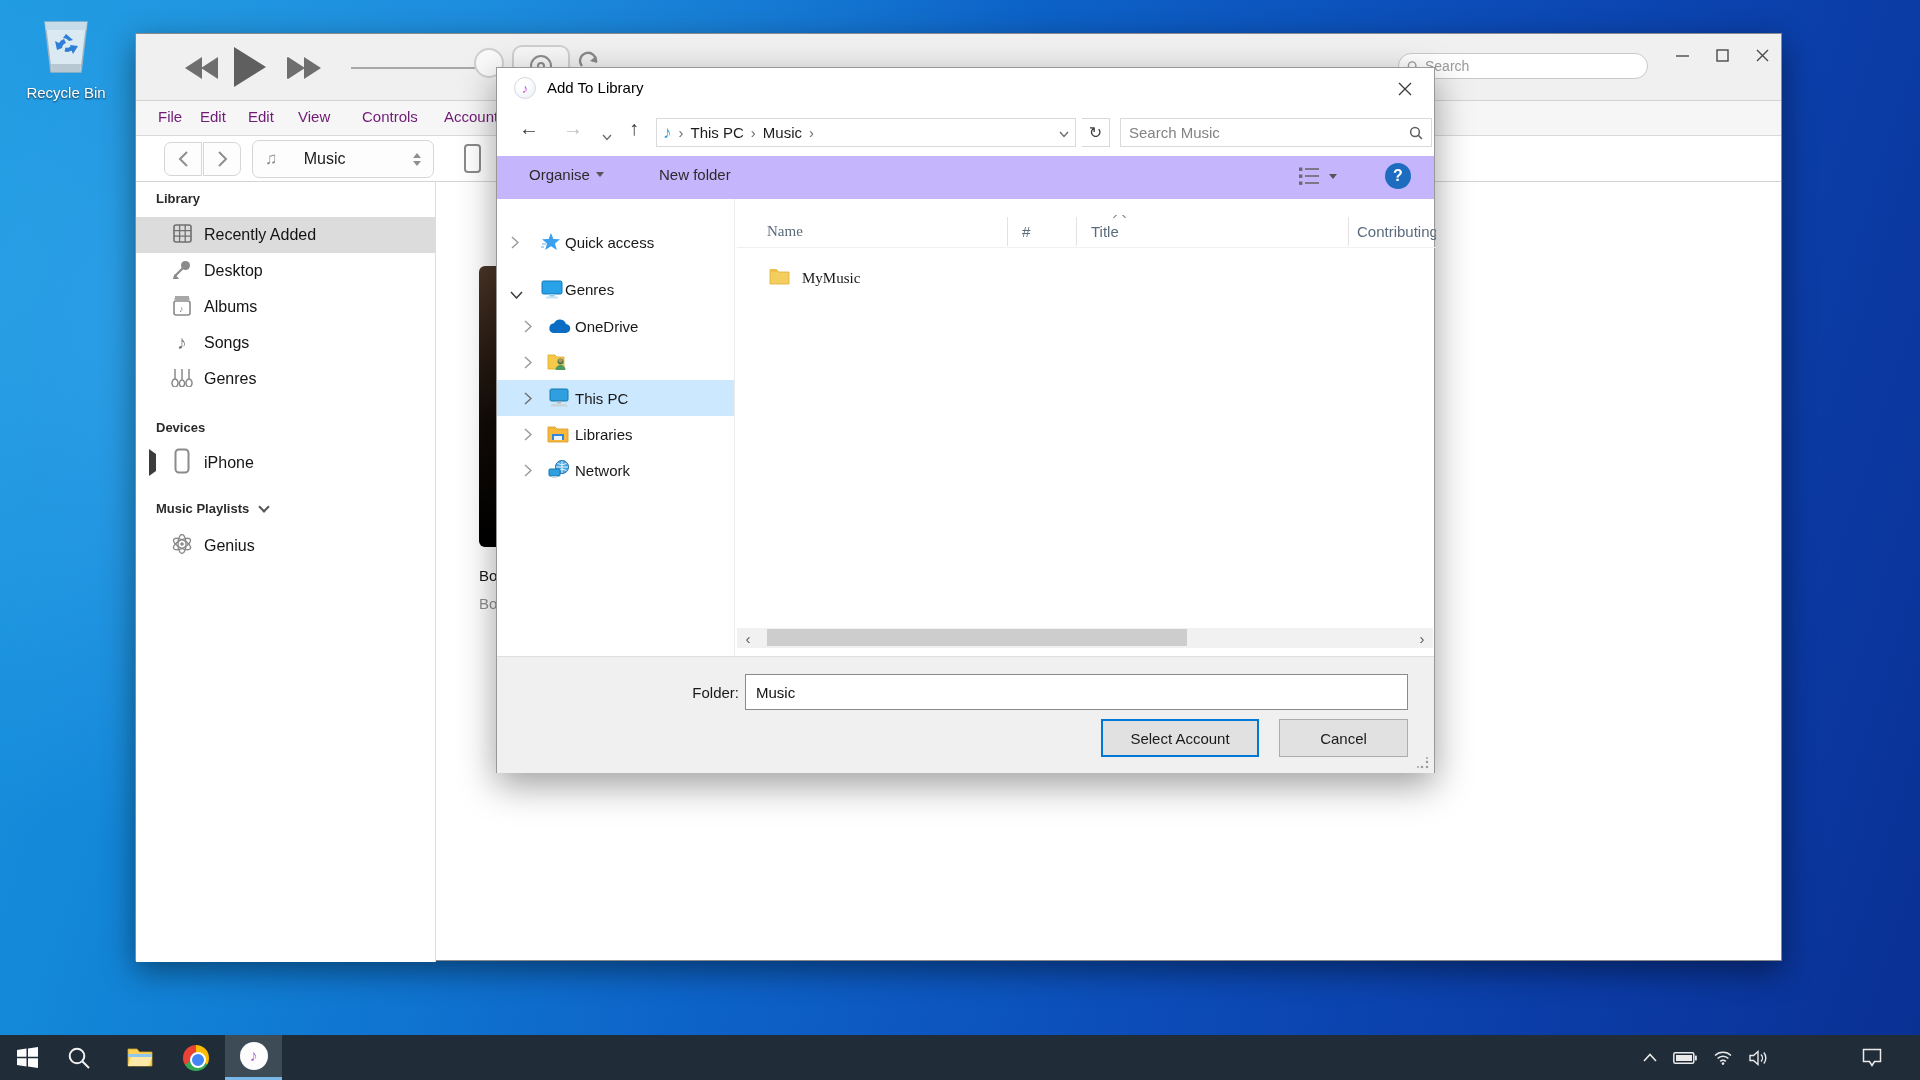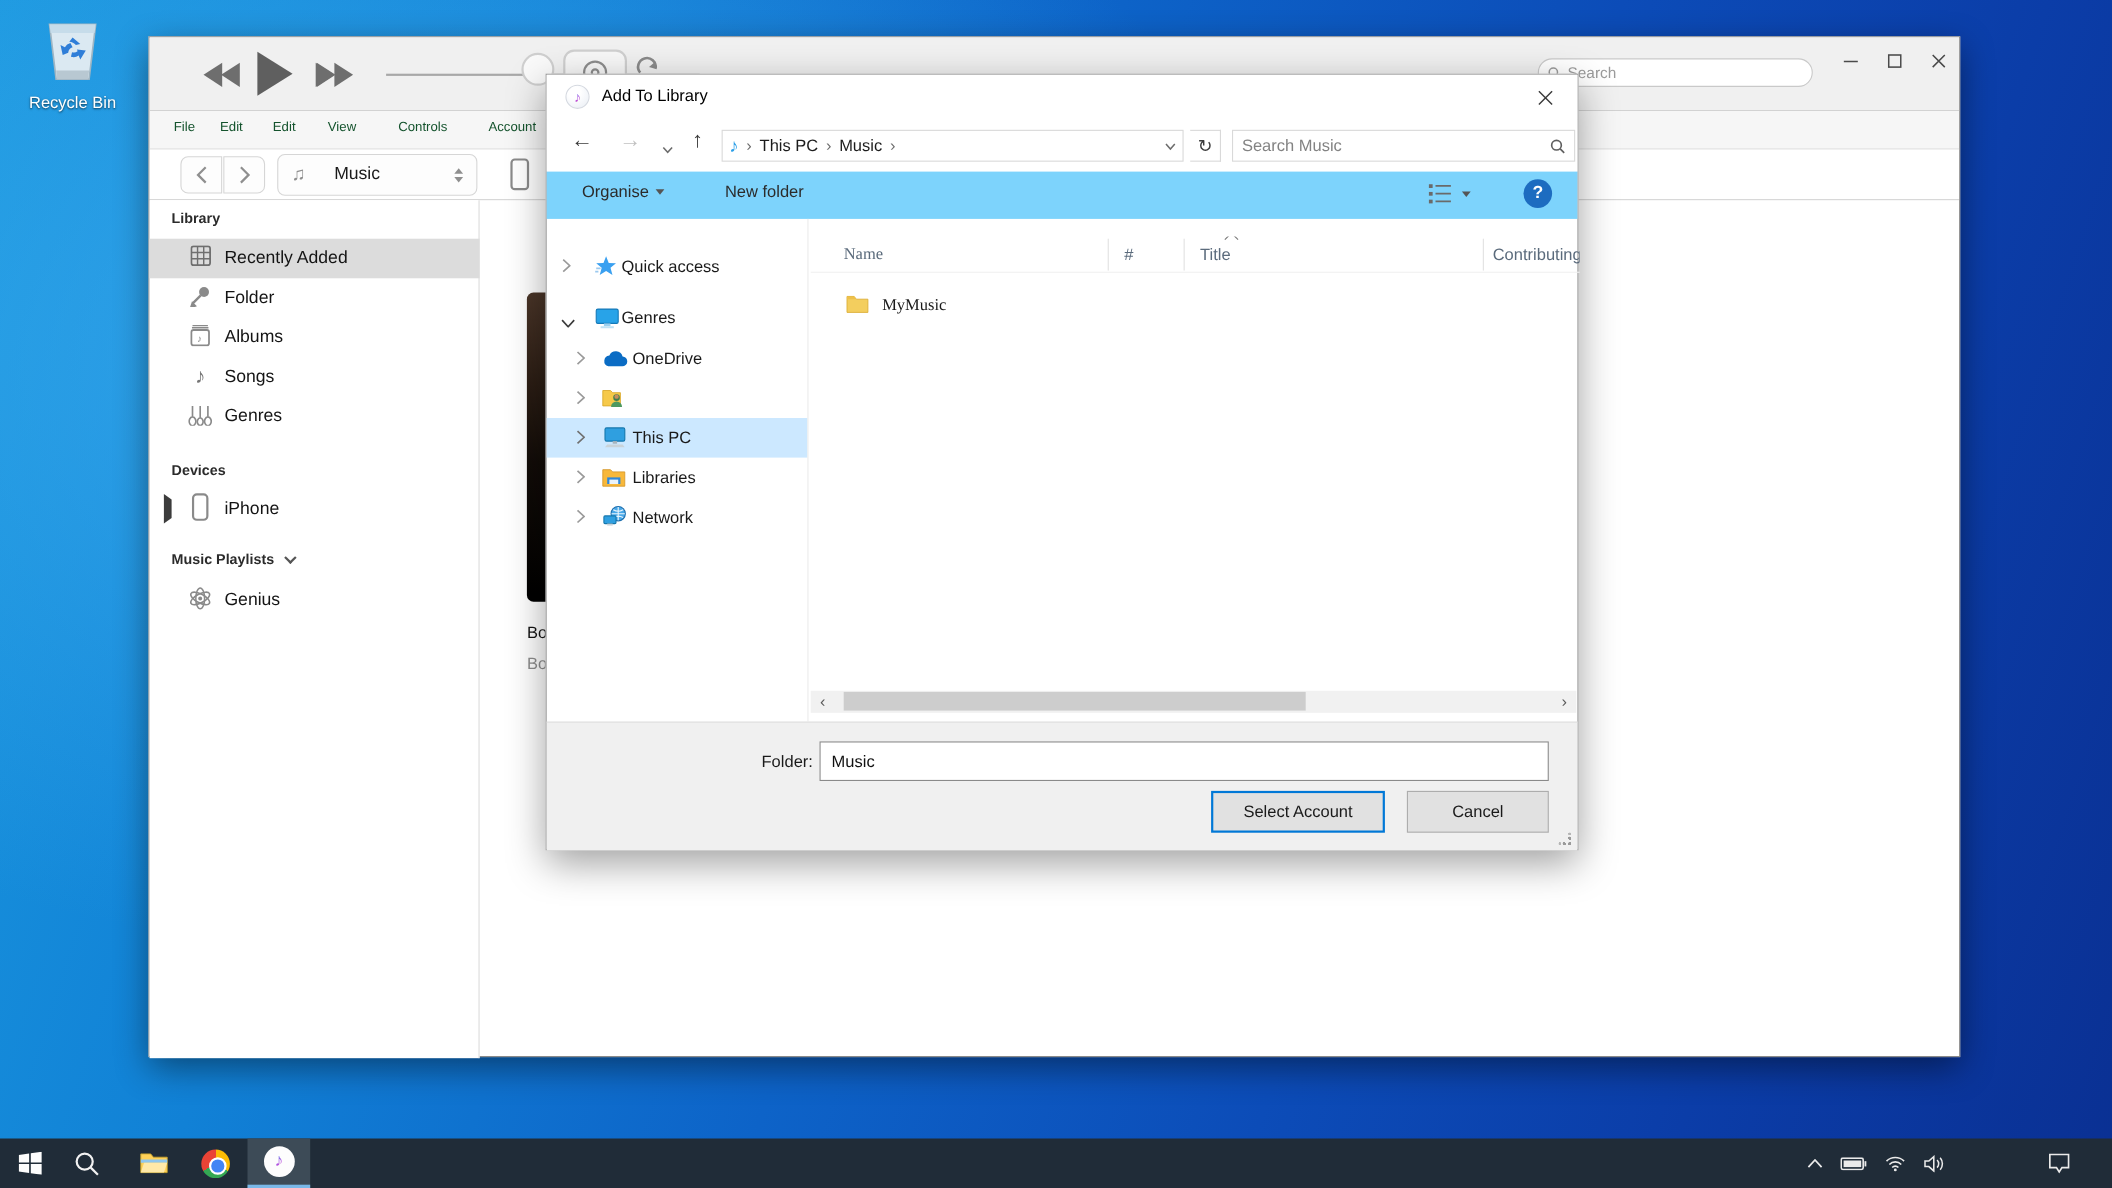--- a/index.html
+++ b/index.html
@@ -26,21 +26,21 @@
   #vol-knob { left:338px; top:14px; width:30px; height:30px; border-radius:50%; border:2px solid #cfcfcf; background:#fafafa; }
   #lp-btn { left:376px; top:11px; width:58px; height:44px; border:2px solid #cfcfcf; border-radius:10px; background:#f7f7f7; }
   #lp-btn .disc { margin:8px auto; width:22px; height:22px; border-radius:50%; border:2px solid #8d8d8d; }
   #lp-btn .disc i { display:block; margin:5px auto; width:8px; height:8px; border-radius:50%; border:2px solid #8d8d8d; }
   #itunes-search { left:1262px; top:19px; width:250px; height:26px; border:1px solid #c9c9c9; border-radius:13px;
     background:#fff; display:flex; align-items:center; padding:0 8px; gap:6px; }
   #itunes-search input { border:0; outline:0; width:100%; font-size:14px; color:#444; background:transparent; }
   #itunes-search input::placeholder { color:#9b9b9b; }
   .win-ctrl { top:8px; width:28px; height:26px; display:flex; align-items:center; justify-content:center; color:#4a4a4a; }
   #menu-bar { left:0; top:67px; width:100%; height:35px; background:#f6f6f6; border-bottom:1px solid #d9d9d9; }
-  .menu-item { position:absolute; top:7px; font-size:12px; color:#14532d; }
+  .menu-item { position:absolute; top:7px; font-size:15px; color:#701a75; }
   #nav-toolbar { left:0; top:102px; width:100%; height:45px; background:#fff; }
   .nav-btn { position:absolute; top:6px; width:38px; height:34px; border:1px solid #d6d6d6; background:#fdfdfd;
     border-radius:7px; display:flex; align-items:center; justify-content:center; color:#8a8a8a; }
   #music-select { position:absolute; left:116px; top:4px; width:182px; height:38px; border:1px solid #d6d6d6;
     border-radius:7px; background:#fdfdfd; display:flex; align-items:center; padding:0 12px; }
   #music-select .note { color:#8f8f8f; font-size:17px; }
   #music-select .lbl { font-size:16px; color:#1a1a1a; margin-left:26px; flex:1; }
   .updown { display:flex; flex-direction:column; gap:3px; align-items:center; }
   .updown b { width:0; height:0; border-left:4px solid transparent; border-right:4px solid transparent; }
   .updown b.up { border-bottom:5px solid #8f8f8f; }
@@ -82,21 +82,21 @@
     display:flex; align-items:center; padding:0 6px; gap:7px; font-size:15px; color:#1c1c1c; }
   .crumb-sep { color:#6d6d6d; font-size:15px; }
   #crumb-caret { margin-left:auto; }
   #refresh-btn { position:absolute; left:585px; top:9px; width:28px; height:29px; border:1px solid #d9d9d9; border-left:0;
     display:flex; align-items:center; justify-content:center; color:#3d3d3d; font-size:16px; background:#fff; }
   #dlg-search { position:absolute; left:623px; top:9px; width:312px; height:29px; border:1px solid #d9d9d9; background:#fff;
     display:flex; align-items:center; padding:0 8px; }
   #dlg-search input { border:0; outline:0; flex:1; font-size:15px; color:#444; }
   #dlg-search input::placeholder { color:#838383; }
 
-  #dlg-toolbar { left:0; top:88px; width:100%; height:43px; background:#7dd3fc; }
+  #dlg-toolbar { left:0; top:88px; width:100%; height:43px; background:#c4b5fd; }
   .tool-item { position:absolute; top:10px; font-size:15px; color:#2b2b2b; display:flex; align-items:center; gap:6px; }
   .caret-dn { width:0; height:0; border-left:4px solid transparent; border-right:4px solid transparent; border-top:5px solid #555; }
   #view-btn { position:absolute; left:800px; top:9px; display:flex; align-items:center; gap:8px; }
   #help-btn { position:absolute; left:888px; top:7px; width:26px; height:26px; border-radius:50%; background:#1d6cc0;
     color:#fff; font-weight:bold; font-size:16px; display:flex; align-items:center; justify-content:center; }
 
   
   .tree-row { position:absolute; left:0; width:237px; height:36px; display:flex; align-items:center; font-size:15px; color:#191919; }
   .tree-row.selected { background:#cce8ff; }
   .tree-chev { position:absolute; width:16px; height:16px; }
@@ -275,21 +275,21 @@
         </span>
         <span class="txt">Recently Added</span>
       </div>
       <div class="side-row" style="top:71px;">
         <span class="ic">
           <svg width="20" height="20" viewBox="0 0 20 20">
               <circle cx="13.5" cy="6.5" r="4.5" fill="#8a8a8a"></circle>
               <path d="M10.5 9.5 L3 17 M3 17 l-1 3 3-1 Z" stroke="#8a8a8a" stroke-width="2.2" fill="#8a8a8a"></path>
             </svg>
         </span>
-        <span class="txt">Folder</span>
+        <span class="txt">Desktop</span>
       </div>
       <div class="side-row" style="top:107px;">
         <span class="ic">
           <svg width="20" height="21" viewBox="0 0 20 21">
               <path d="M3 2 H17 M2.5 4 H17.5" stroke="#8a8a8a" stroke-width="1.3"></path>
               <rect x="2" y="6" width="16" height="14" rx="2" fill="none" stroke="#8a8a8a" stroke-width="1.6"></rect>
               <text x="7" y="17" font-size="9" fill="#8a8a8a">♪</text>
             </svg>
         </span>
         <span class="txt">Albums</span>

